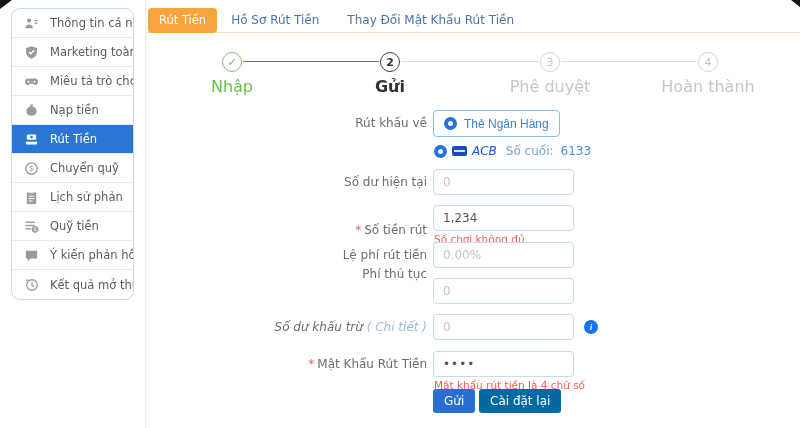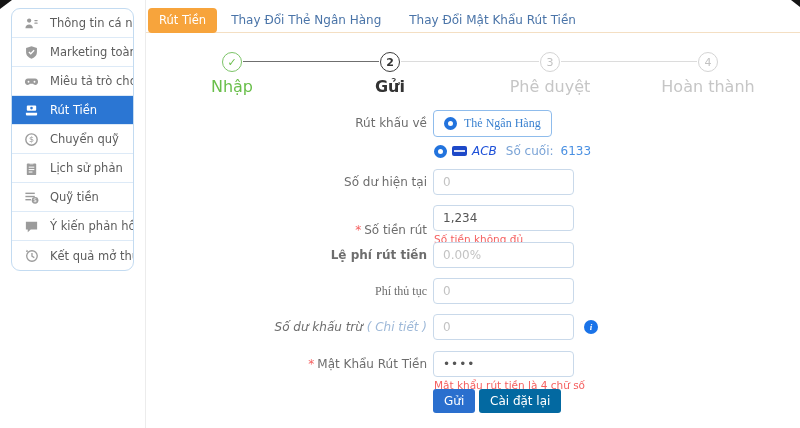--- a/index.html
+++ b/index.html
@@ -72,21 +72,21 @@
     font-size:12px; color:#555; background:#fff; font-family:inherit; outline:none;
   }
   .f-input::placeholder { color:#c3c3c3; opacity:1; }
   .f-input.pwd { letter-spacing:1px; }
   .f-error { position:absolute; left:434px; font-size:10.5px; color:#f56060; white-space:nowrap; }
 
   .bank-btn {
     position:absolute; left:433px; top:110px; height:27px; padding:0 10px;
     border:1px solid #8fbcec; border-radius:4px; background:#fff;
     display:flex; align-items:center; gap:7px; color:#3b82d0; cursor:pointer;
-    font-family:Liberation Serif, serif; font-size:12px;
+    font-family:Liberation Sans, sans-serif; font-size:12px;
   }
   .radio { width:13px; height:13px; border-radius:50%;
     border:4px solid #2273dd; background:#fff; flex:none; }
   .bank-row { position:absolute; left:434px; top:142px; height:18px;
     display:flex; align-items:center; gap:5px; }
   .card-ico { width:15px; height:10px; background:#1d48c8; border-radius:2px;
     position:relative; flex:none; }
   .card-ico::after { content:""; position:absolute; left:2px; top:4px;
     width:11px; height:2px; background:#fff; opacity:.85; }
   .acb-name { color:#1d50d8;font-style:italic; }
@@ -136,20 +136,28 @@
   <div class="side-item">
     <span class="ico">
       <svg viewBox="0 0 16 16" fill="currentColor">
           <path d="M4.2 4.8h7.6c2 0 3.2 1.6 3.2 3.4s-1.2 3.4-3 3.4c-1 0-1.8-.5-2.3-1.2H6.3c-.5.7-1.3 1.2-2.3 1.2-1.8 0-3-1.6-3-3.4s1.2-3.4 3.2-3.4z"></path>
           <circle cx="4.8" cy="8.2" r="1" fill="#fff"></circle>
           <circle cx="11.2" cy="8.2" r="1" fill="#fff"></circle>
         </svg>
     </span>
       <span class="lbl">Miêu tả trò chơi</span>
   </div>
+  <div class="side-item">
+    <span class="ico">
+      <svg viewBox="0 0 16 16" fill="currentColor">
+          <path d="M6.2 1.5h3.6L8.9 3.4c2.9.7 4.6 3 4.6 5.7 0 3-2.3 4.4-5.5 4.4s-5.5-1.4-5.5-4.4c0-2.7 1.7-5 4.6-5.7z"></path>
+        </svg>
+    </span>
+      <span class="lbl">Nạp tiền</span>
+  </div>
   <div class="side-item active">
     <span class="ico">
       <svg viewBox="0 0 16 16" fill="currentColor">
           <rect x="3" y="2.6" width="10" height="5.6" rx="1"></rect>
           <circle cx="8" cy="5.4" r="1.4" fill="#2b76d3"></circle>
           <path d="M2 10.3h12v1.6c0 .8-.6 1.4-1.4 1.4H3.4c-.8 0-1.4-.6-1.4-1.4z"></path>
         </svg>
     </span>
       <span class="lbl">Rút Tiền</span>
   </div>
@@ -202,21 +210,21 @@
           <path d="M2 4.2l1-2.4 1.9 1.9" fill="currentColor" stroke="none"></path>
         </svg>
     </span>
       <span class="lbl">Kết quả mở thưởng</span>
   </div>
 </nav>
 <div class="vdiv"></div>
 
 <div class="tabbar">
   <div class="tab active">Rút Tiền</div>
-  <div class="tab">Thay Đổi Thẻ Ngân Hàng</div>
+  <div class="tab">Hồ Sơ Rút Tiền</div>
   <div class="tab">Thay Đổi Mật Khẩu Rút Tiền</div>
 </div>
 
 <div>
   <div class="connector done" style="left:243px;width:136px;"></div>
   <div class="connector" style="left:401px;width:138px;"></div>
   <div class="connector" style="left:561px;width:136px;"></div>
 
   <div class="step-circle done" style="left:222px;">
       <span>✓</span>
@@ -253,26 +261,26 @@
     <span class="last-digits">6133</span>
   </div>
 
   <div class="f-label" style="top:169px;">Số dư hiện tại</div>
   <input class="f-input" style="top: 169px;" placeholder="0">
 
   <div class="f-label" style="top:205px;margin-top:12px;">
     <span class="req">*</span><span>Số tiền rút</span>
   </div>
   <input class="f-input" style="top: 205px;" value="1,234">
-  <div class="f-error" style="top:233px;">Số tiền không đủ</div>
-
-  <div class="f-label" style="top:242px;font-weight:bold;">Lệ phí rút tiền</div>
+  <div class="f-error" style="top:233px;">Số chơi không đủ</div>
+
+  <div class="f-label" style="top:242px;">Lệ phí rút tiền</div>
   <input class="f-input" style="top: 242px;" placeholder="0.00%">
 
-  <div class="f-label" style="top:278px;font-family:Liberation Serif, serif;">Phí thủ tục</div>
+  <div class="f-label" style="top:261px;">Phí thủ tục</div>
   <input class="f-input" style="top: 278px;" placeholder="0">
 
   <div class="f-label" style="top:314px;font-style:italic;">
     <span>Số dư khấu trừ</span>
     <span class="detail-link">( Chi tiết )</span>
   </div>
   <input class="f-input" style="top: 314px;" placeholder="0">
   <span class="info-ico"></span>
 
   <div class="f-label" style="top:351px;">

